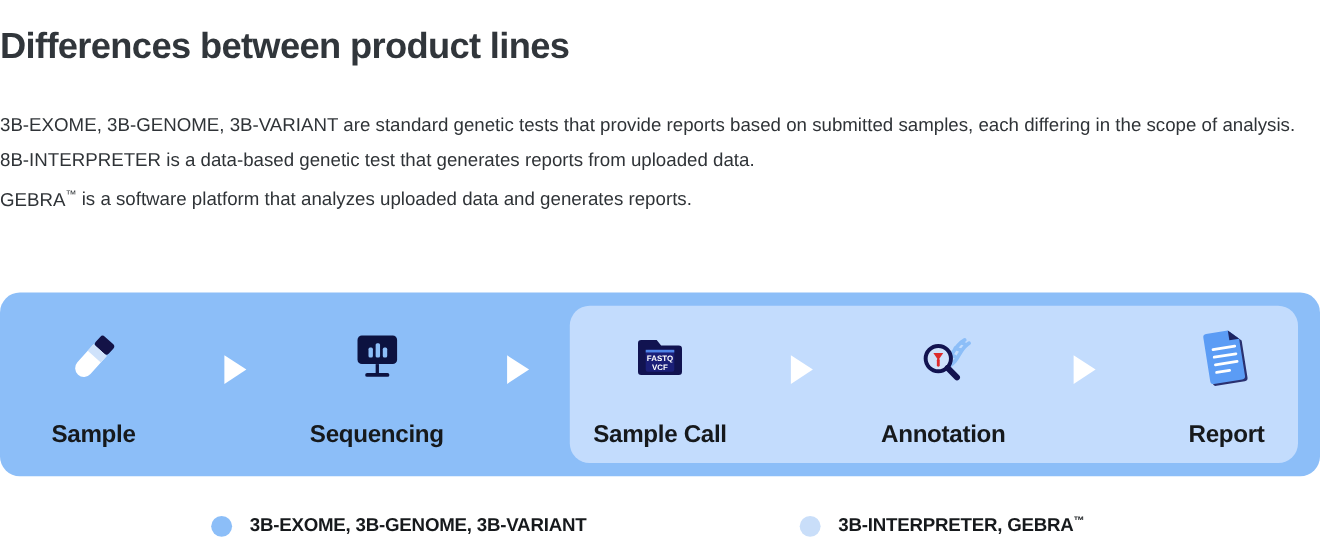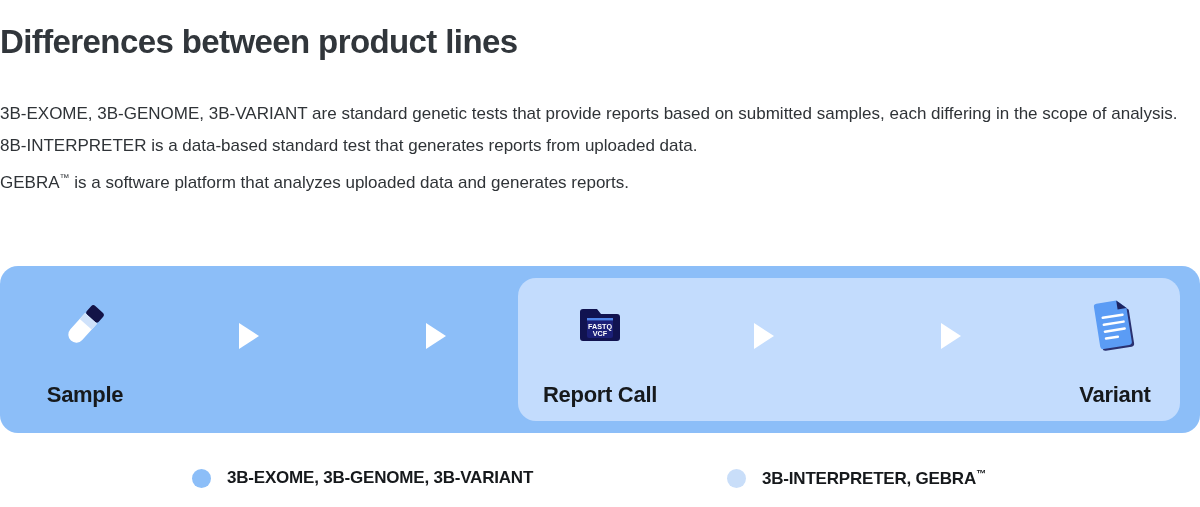--- a/index.html
+++ b/index.html
@@ -159,21 +159,21 @@
 </head>
 <body>
 
 <div class="page-title">Differences between product lines</div>
 
 <div class="desc">
   <p>
     <span class="plink">3B-EXOME</span><span>, </span><span class="plink">3B-GENOME</span><span>, </span><span class="plink">3B-VARIANT</span><span> are standard genetic tests that provide reports based on submitted samples, each differing in the scope of analysis.</span>
   </p>
   <p>
-    <span class="plink">8B-INTERPRETER</span><span> is a data-based standard test that generates reports from uploaded data.</span>
+    <span class="plink">8B-INTERPRETER</span><span> is a data-based genetic test that generates reports from uploaded data.</span>
   </p>
   <p>
     <span class="plink"><span>GEBRA</span><span class="tm">™</span></span><span> is a software platform that analyzes uploaded data and generates reports.</span>
   </p>
 </div>
 
 <div class="band">
   <div class="band-inner"></div>
 
   <div class="steps">
@@ -188,42 +188,74 @@
           </g>
         </svg>
       </div>
       <div class="step-label">Sample</div>
     </div>
 
     <div class="arrow">
         <div class="tri"></div>
       </div>
 
+    <div class="step">
+      <div class="step-icon">
+        <svg width="58" height="52" viewBox="0 0 58 52">
+          <rect x="11" y="6" width="36" height="26" rx="4" fill="#0c1240"></rect>
+          <rect x="21" y="17" width="4" height="9" rx="1.4" fill="#8cbef8"></rect>
+          <rect x="27.5" y="13" width="4" height="13" rx="1.4" fill="#8cbef8"></rect>
+          <rect x="34" y="17" width="4" height="9" rx="1.4" fill="#8cbef8"></rect>
+          <rect x="27.5" y="32" width="3" height="9" fill="#0c1240"></rect>
+          <rect x="18" y="40" width="22" height="3.6" rx="1.8" fill="#0c1240"></rect>
+        </svg>
+      </div>
+      <div class="step-label">Sequencing</div>
+    </div>
 
     <div class="arrow">
         <div class="tri"></div>
       </div>
 
     <div class="step">
       <div class="step-icon">
         <svg width="54" height="52" viewBox="0 0 54 52">
           <path d="M10 10 h14 l4 5 h16 a3 3 0 0 1 3 3 v21 a3 3 0 0 1 -3 3 h-34 a3 3 0 0 1 -3 -3 v-26 a3 3 0 0 1 3 -3 Z" fill="#111350"></path>
           <rect x="14" y="19" width="26" height="20" rx="2" fill="#1b1f77"></rect>
           <rect x="14" y="19" width="26" height="2.4" fill="#4f84e8"></rect>
           <text x="27" y="29.5" font-family="Liberation Sans, sans-serif" font-size="7.2" font-weight="bold" fill="#ffffff" text-anchor="middle">FASTQ</text>
           <text x="27" y="37" font-family="Liberation Sans, sans-serif" font-size="7.2" font-weight="bold" fill="#ffffff" text-anchor="middle">VCF</text>
         </svg>
       </div>
-      <div class="step-label">Report Call</div>
-    </div>
-
-    <div class="arrow">
-        <div class="tri"></div>
-      </div>
-
+      <div class="step-label">Sample Call</div>
+    </div>
+
+    <div class="arrow">
+        <div class="tri"></div>
+      </div>
+
+    <div class="step">
+      <div class="step-icon">
+        <svg width="62" height="58" viewBox="0 0 62 58">
+          <g stroke="#8cbef8" stroke-width="3.4" fill="none" stroke-linecap="round">
+            <path d="M28 36 C40 30, 38 20, 50 13"></path>
+            <path d="M34 38 C46 32, 44 22, 54 16"></path>
+            <path d="M31.5 32.5 L36 34.5"></path>
+            <path d="M36 26 L41 28"></path>
+            <path d="M41.5 20.5 L46.5 22.5"></path>
+            <path d="M47 15.5 L51.5 17.5"></path>
+          </g>
+          <circle cx="26" cy="30" r="11.5" fill="#cfe2fb" stroke="#121350" stroke-width="3.6"></circle>
+          <path d="M21.5 25 L26 31.5 L30.5 25 Z" fill="#dd2b2b"></path>
+          <path d="M26 31.5 L26 36" stroke="#dd2b2b" stroke-width="2.6" stroke-linecap="round"></path>
+          <path d="M34.5 38.5 L43 47" stroke="#121350" stroke-width="5.4" stroke-linecap="round"></path>
+        </svg>
+      </div>
+      <div class="step-label">Annotation</div>
+    </div>
 
     <div class="arrow">
         <div class="tri"></div>
       </div>
 
     <div class="step">
       <div class="step-icon">
         <svg width="58" height="62" viewBox="0 0 58 62">
           <g transform="rotate(-9 29 31)">
             <path d="M16 9 h20 l9 9 v34 a3 3 0 0 1 -3 3 h-26 a3 3 0 0 1 -3 -3 v-40 a3 3 0 0 1 3 -3 Z" fill="#2a3170"></path>
@@ -231,21 +263,21 @@
             <path d="M34 7 l9 9 h-9 Z" fill="#1d2460"></path>
             <g stroke="#ffffff" stroke-width="2.5" stroke-linecap="round">
               <path d="M18 22 h20"></path>
               <path d="M18 29 h20"></path>
               <path d="M18 36 h20"></path>
               <path d="M18 43 h12"></path>
             </g>
           </g>
         </svg>
       </div>
-      <div class="step-label">Variant</div>
+      <div class="step-label">Report</div>
     </div>
 
   </div>
 </div>
 
 <div class="legend">
   <div class="legend-item one">
     <span class="legend-dot primary"></span>
     <span class="legend-text">3B-EXOME, 3B-GENOME, 3B-VARIANT</span>
   </div>

